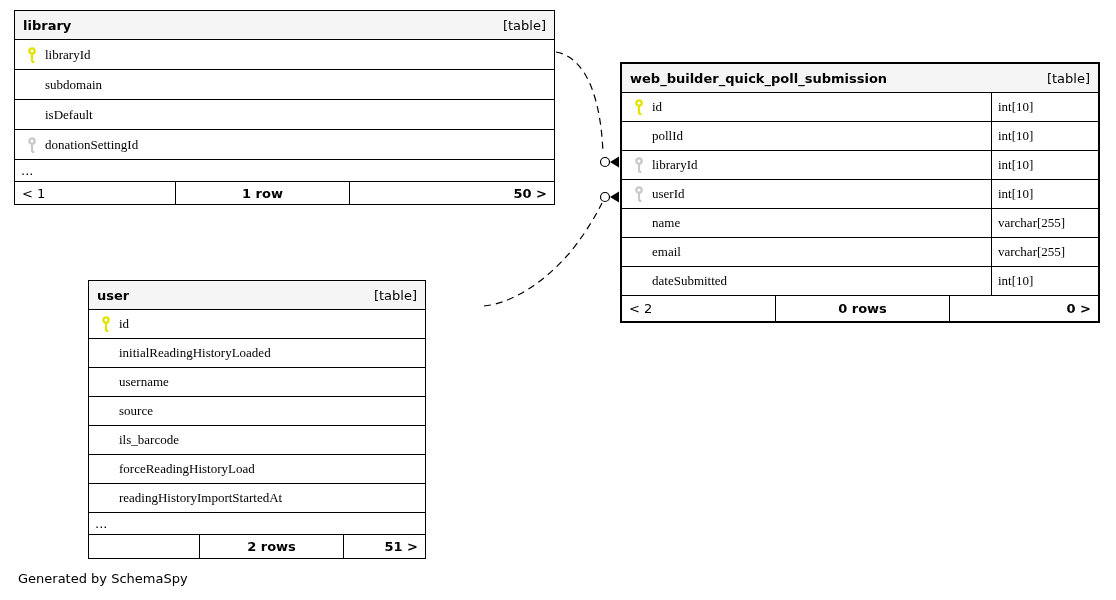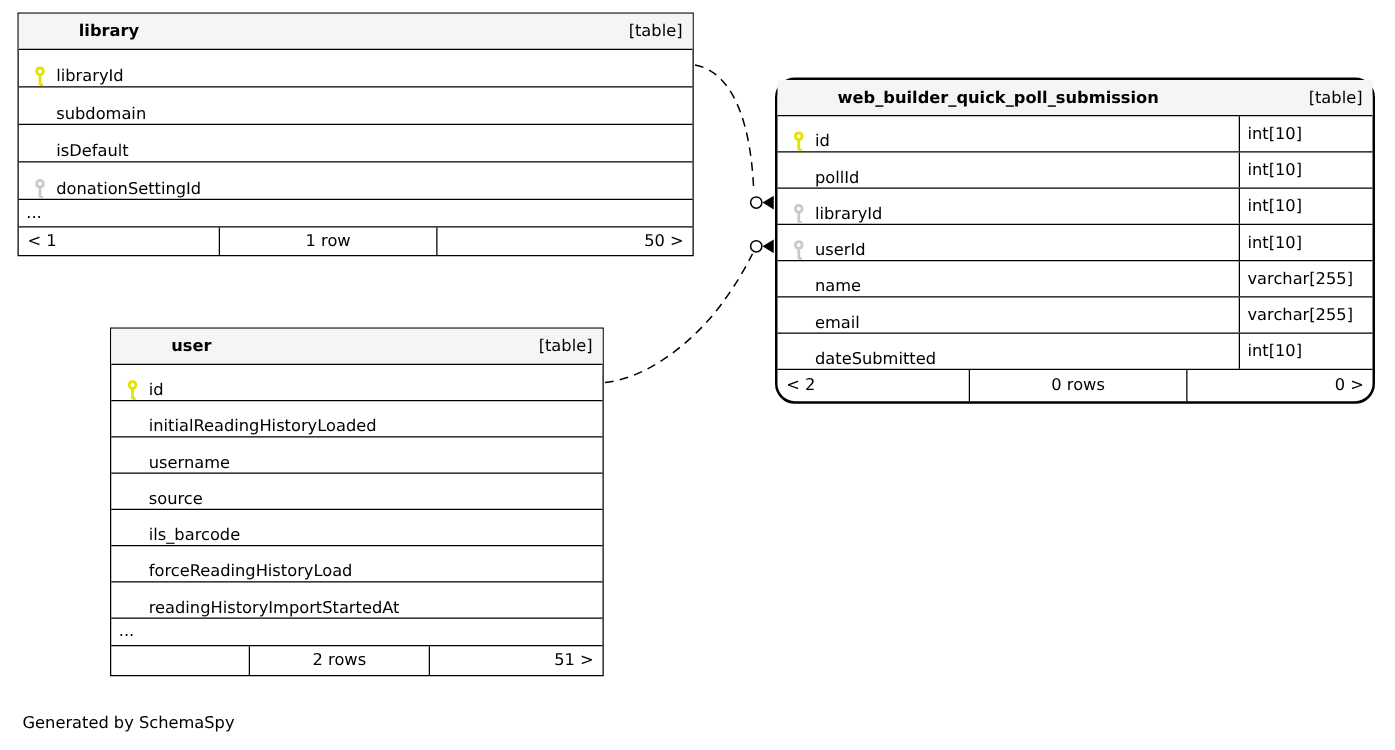--- a/index.html
+++ b/index.html
@@ -15,54 +15,54 @@
     position:relative;width:1116px;height:600px;background:#fff;
     font-family:"DejaVu Sans","Liberation Sans",sans-serif;
     font-size:13px;color:#000;overflow:hidden;
   }
   .edges{position:absolute;left:0;top:0;pointer-events:none;}
   .edge-line{fill:none;stroke:var(--border);stroke-width:1.2;stroke-dasharray:7 5;}
   .edge-dot{fill:#fff;stroke:var(--border);stroke-width:1.2;}
   .edge-arrow{fill:var(--border);}
 
   .tbl{position:absolute;background:var(--row-bg);border:1px solid var(--border);}
-  .tbl.emph{border-width:2px;border-radius:16px;}
+  .tbl.emph{border-width:2px;}
   .hdr{
     height:29px;background:var(--hdr-bg);border-bottom:1px solid var(--border);
     display:flex;align-items:center;justify-content:space-between;padding:0 8px;
   }
-  .tname{font-weight:bold;margin-left:40px;}
-  .row{display:flex;align-items:flex-end;border-bottom:1px solid var(--border);padding-left:12px;}
+  .tname{font-weight:bold;}
+  .row{display:flex;align-items:center;border-bottom:1px solid var(--border);padding-left:12px;font-family:Liberation Serif, serif;}
   .tbl-library .row{height:30px;}
   .tbl-user .row,.tbl-web .row{height:29px;}
   .keycell{width:10px;margin-right:8px;flex:0 0 auto;display:flex;align-items:center;}
   .key.pk{color:var(--pk-key);}
   .key.fk{color:var(--fk-key);}
   .colname{white-space:nowrap;}
   .coltype{
     margin-left:auto;align-self:stretch;width:107px;flex:0 0 auto;
     border-left:1px solid var(--border);display:flex;align-items:center;padding-left:6px;
     white-space:nowrap;
   }
   .more-row{height:22px;border-bottom:1px solid var(--border);display:flex;align-items:center;padding-left:6px;}
   .foot{display:flex;align-items:stretch;}
   .tbl-library .foot{height:22px;}
   .tbl-user .foot{height:23px;}
   .tbl-web .foot{height:25px;}
   .fcell{display:flex;align-items:center;padding:0 7px;}
-  .fcell + .fcell{border-left:1px solid var(--border);}
+  .fcell + .fcell{border-left:1px solid var(--border);font-weight:bold;}
   .fcell.c{justify-content:center;}
   .fcell.r{justify-content:flex-end;}
   .tbl-library .f1{width:160px;}  .tbl-library .f2{width:174px;}  .tbl-library .f3{flex:1;}
   .tbl-web .f1{width:153px;}      .tbl-web .f2{width:174px;}      .tbl-web .f3{flex:1;}
   .tbl-user .f1{width:110px;}     .tbl-user .f2{width:144px;}     .tbl-user .f3{flex:1;}
 
   .tbl-library{left:14px;top:10px;width:541px;}
   .tbl-web{left:620px;top:62px;width:480px;}
-  .tbl-user{left:88px;top:262px;width:395px;}
+  .tbl-user{left:88px;top:280px;width:338px;}
 
   .credit{position:absolute;left:18px;top:571px;font-size:13px;}
 </style>
 </head>
 <body>
 
 <div class="canvas">
 
   <svg class="edges" width="1116" height="600" viewBox="0 0 1116 600">
     <g>

